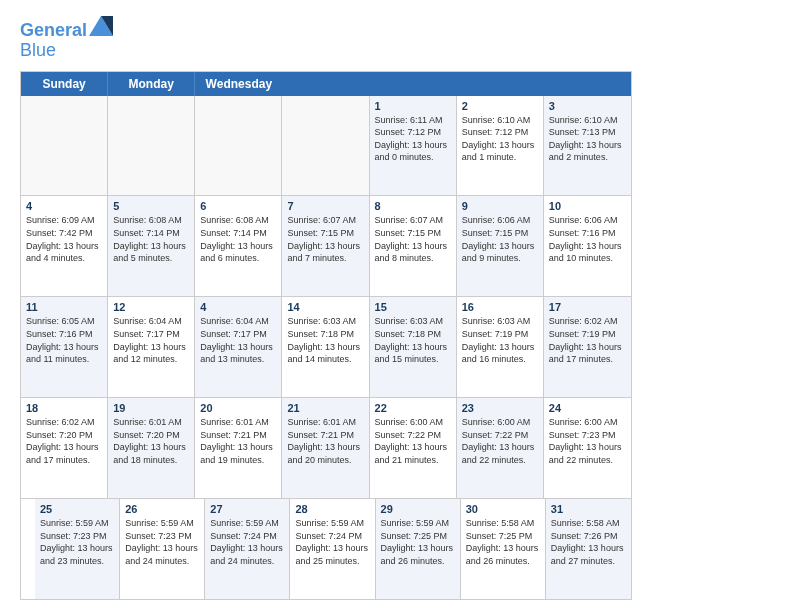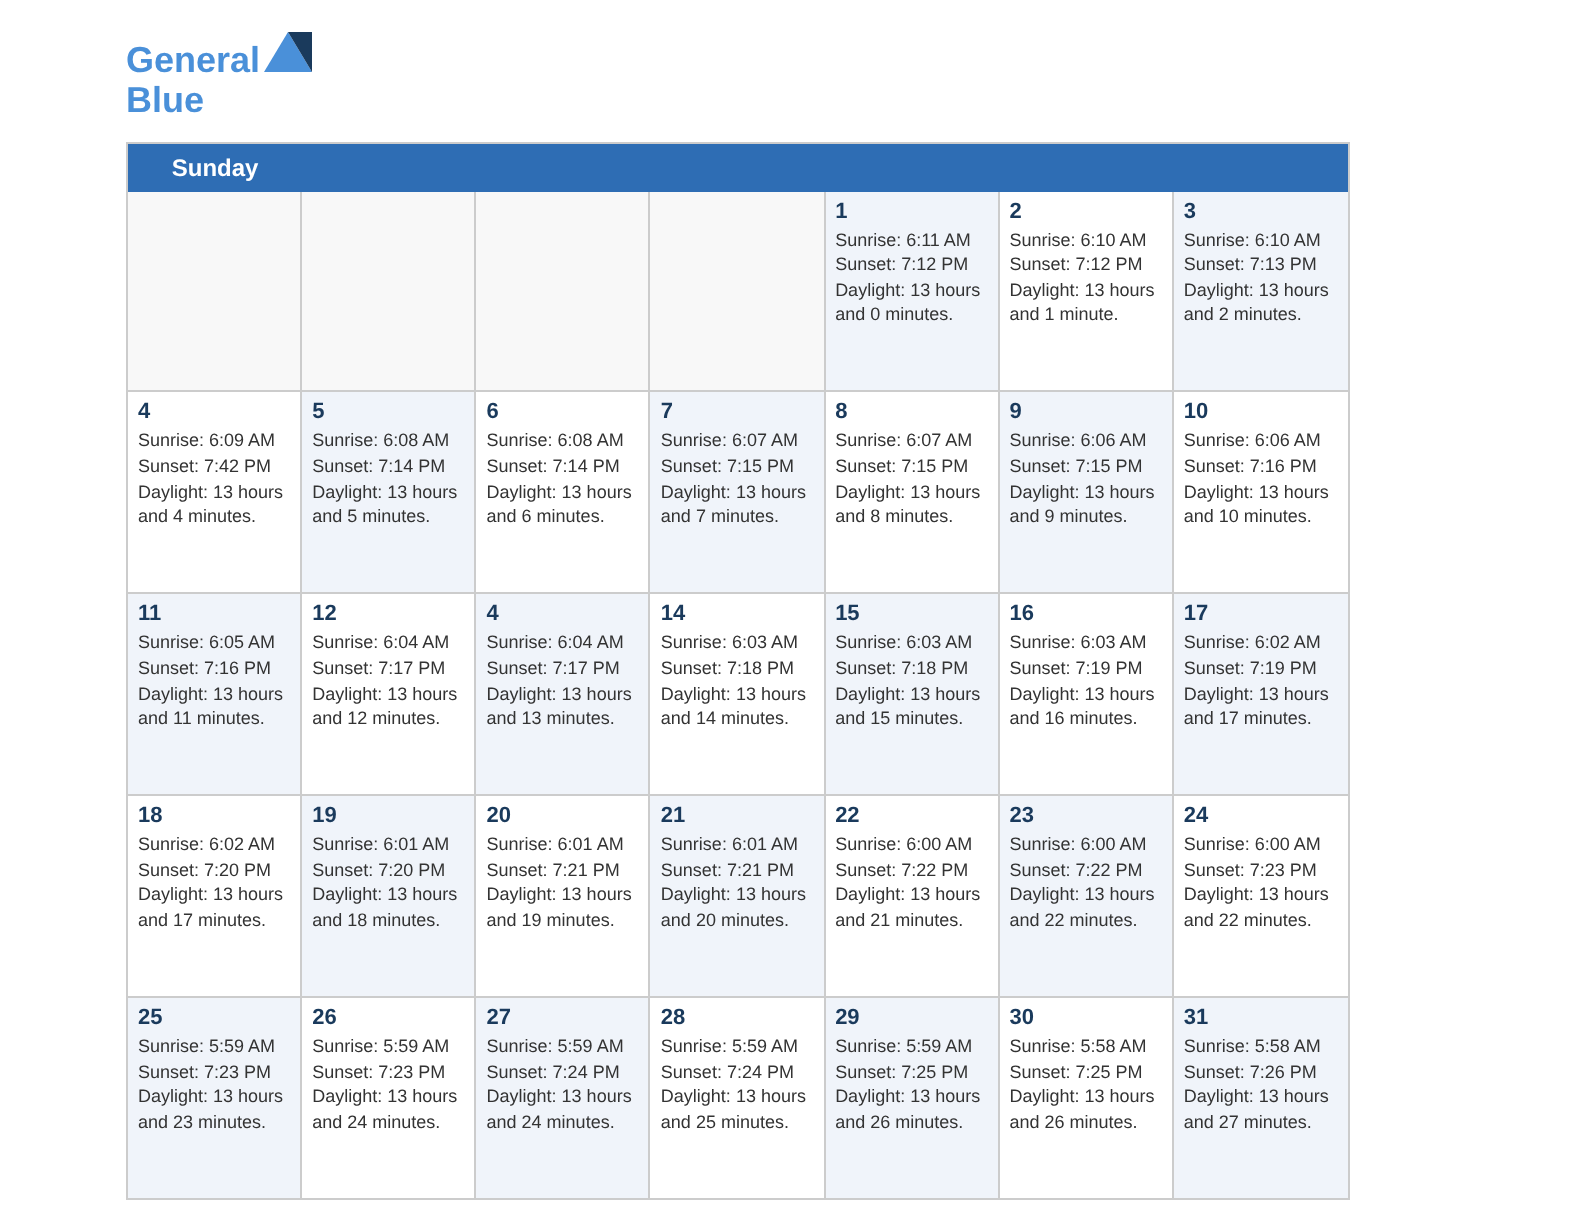--- a/index.html
+++ b/index.html
@@ -9,21 +9,20 @@
       width: 792px;
       height: 612px;
       overflow: hidden;
     }
     .page {
       width: 652px;
       height: 612px;
       padding: 16px 20px 12px 20px;
       display: flex;
       flex-direction: column;
-      margin-left: 43px;
     }
     .header {
       display: flex;
       justify-content: space-between;
       align-items: flex-start;
       margin-bottom: 10px;
     }
     .logo {
       display: flex;
       align-items: center;
@@ -81,21 +80,21 @@
       flex: 1;
       display: flex;
       flex-direction: column;
     }
     .week-row {
       display: grid;
       grid-template-columns: repeat(7, 1fr);
       flex: 1;
       border-bottom: 1px solid #ccc;
     }
-    .week-row:last-child { border-bottom: none; }
+    .week-row:last-child { border-bottom: none; padding-left: 14px; }
     .day-cell {
       border-right: 1px solid #ccc;
       padding: 4px 5px 3px 5px;
       font-size: 9.5px;
       color: #333;
       background: #fff;
       min-height: 0;
     }
     .day-cell:last-child { border-right: none; }
     .day-cell.empty { background: #f8f8f8; }
@@ -121,32 +120,34 @@
     <div class="logo">
       <div>
         <div style="display:flex;align-items:center;">
           <div class="logo-text">
             <span>General</span><svg class="logo-icon" viewBox="0 0 24 20" fill="none" xmlns="http://www.w3.org/2000/svg">
                 <polygon points="0,20 12,0 24,20" fill="#4a90d9"></polygon>
                 <polygon points="12,0 24,0 24,20" fill="#1a3a5c"></polygon>
               </svg>
           </div>
         </div>
-        <div class="logo-text" style="color:#4a90d9;font-size:18px;font-weight:bold;">Blue</div>
+        <div class="logo-text" style="color:#4a90d9;font-size:18px;font-weight:normal;">Blue</div>
       </div>
     </div>
     <div class="title-block">
       <div class="month-title"></div>
       <div class="location"></div>
     </div>
   </div>
 
   <div class="calendar">
     <div class="day-headers">
     <div class="day-header">Sunday</div>
+        <div class="day-header">Monday</div>
+        <div class="day-header">Wednesday</div>
       </div>
     <div class="calendar-body">
     <div class="week-row">
           <div class="day-cell empty"></div>
           <div class="day-cell empty"></div>
           <div class="day-cell empty"></div>
           <div class="day-cell empty"></div>
           <div class="day-cell alt">
             <span class="day-num">1</span>
             <div class="day-info" style="white-space: pre-line;">Sunrise: 6:11 AM

